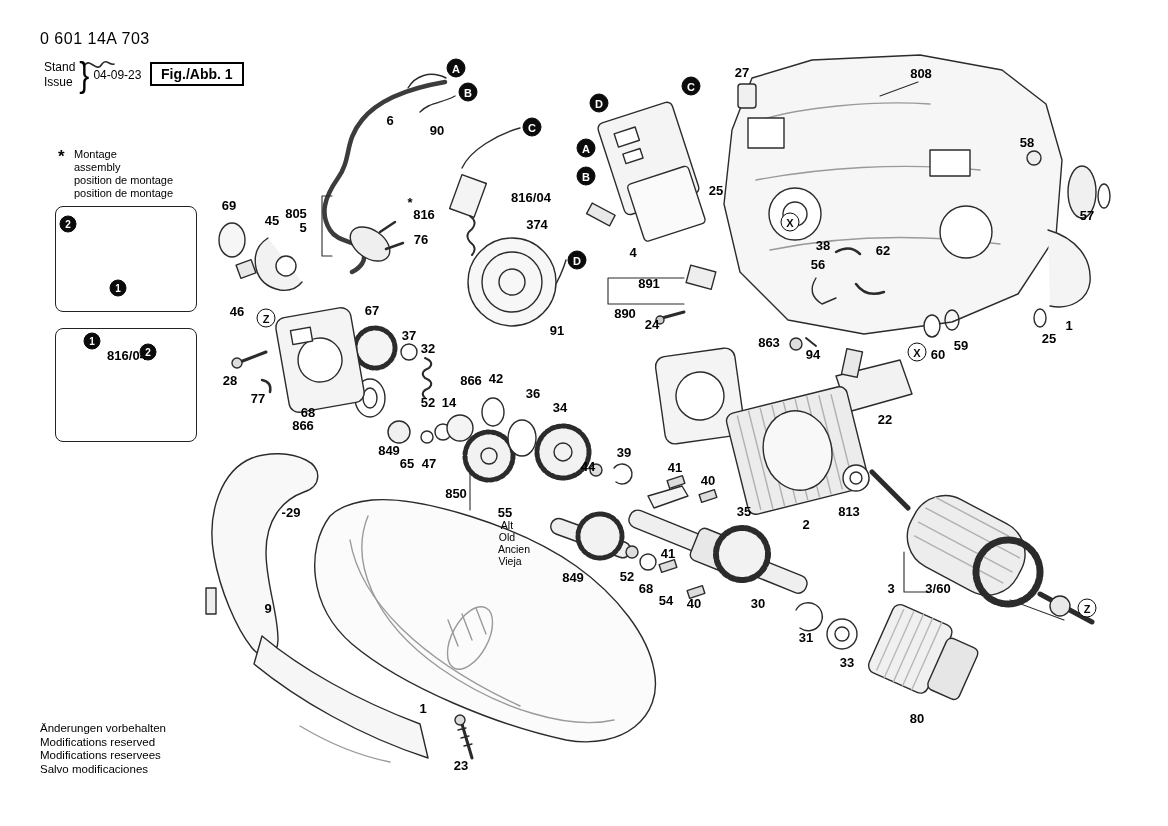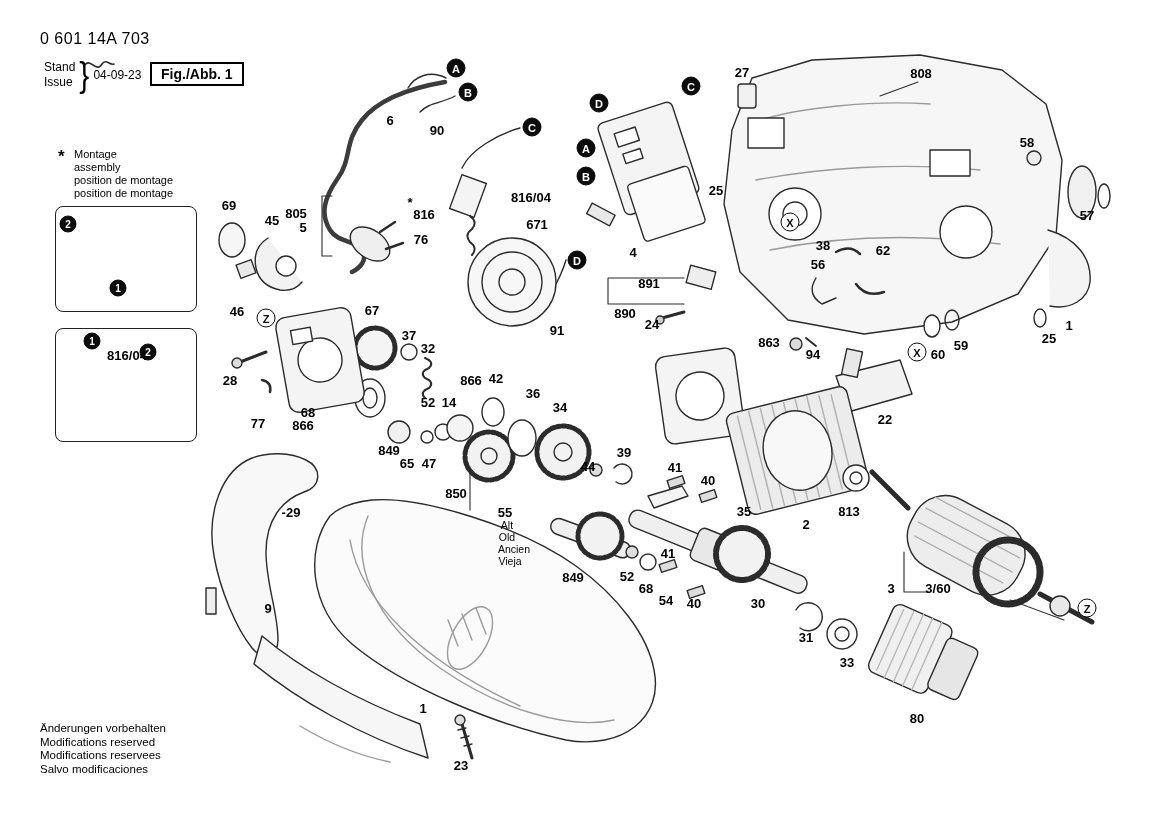--- a/index.html
+++ b/index.html
@@ -245,21 +245,21 @@
       <div class="part-label" style="left: 272px; top: 220px;">45</div>
       <div class="part-label" style="left: 296px; top: 213px;">805</div>
       <div class="part-label" style="left: 303px; top: 227px;">5</div>
       <div class="part-label" style="left: 237px; top: 311px;">46</div>
       <div class="part-label" style="left: 390px; top: 120px;">6</div>
       <div class="part-label" style="left: 437px; top: 130px;">90</div>
       <div class="part-label" style="left: 421px; top: 239px;">76</div>
       <div class="part-label" style="left: 410px; top: 202px;">*</div>
       <div class="part-label" style="left: 424px; top: 214px;">816</div>
       <div class="part-label" style="left: 531px; top: 197px;">816/04</div>
-      <div class="part-label" style="left: 537px; top: 224px;">671</div>
+      <div class="part-label" style="left: 537px; top: 224px;">374</div>
       <div class="part-label" style="left: 633px; top: 252px;">4</div>
       <div class="part-label" style="left: 557px; top: 330px;">91</div>
       <div class="part-label" style="left: 742px; top: 72px;">27</div>
       <div class="part-label" style="left: 921px; top: 73px;">808</div>
       <div class="part-label" style="left: 1027px; top: 142px;">58</div>
       <div class="part-label" style="left: 1087px; top: 215px;">57</div>
       <div class="part-label" style="left: 716px; top: 190px;">25</div>
       <div class="part-label" style="left: 823px; top: 245px; text-align: center;">38</div>
       <div class="part-label" style="left: 818px; top: 264px;">56</div>
       <div class="part-label" style="left: 883px; top: 250px;">62</div>
@@ -267,21 +267,21 @@
       <div class="part-label" style="left: 625px; top: 313px;">890</div>
       <div class="part-label" style="left: 652px; top: 324px;">24</div>
       <div class="part-label" style="left: 769px; top: 342px;">863</div>
       <div class="part-label" style="left: 813px; top: 354px;">94</div>
       <div class="part-label" style="left: 938px; top: 354px;">60</div>
       <div class="part-label" style="left: 961px; top: 345px;">59</div>
       <div class="part-label" style="left: 1049px; top: 338px;">25</div>
       <div class="part-label" style="left: 1069px; top: 325px;">1</div>
       <div class="part-label" style="left: 885px; top: 419px;">22</div>
       <div class="part-label" style="left: 230px; top: 380px;">28</div>
-      <div class="part-label" style="left: 258px; top: 398px; margin-top: 25px;">77</div>
+      <div class="part-label" style="left: 258px; top: 398px;">77</div>
       <div class="part-label" style="left: 308px; top: 412px;">68</div>
       <div class="part-label" style="left: 303px; top: 425px;">866</div>
       <div class="part-label" style="left: 372px; top: 310px;">67</div>
       <div class="part-label" style="left: 409px; top: 335px;">37</div>
       <div class="part-label" style="left: 428px; top: 348px;">32</div>
       <div class="part-label" style="left: 428px; top: 402px;">52</div>
       <div class="part-label" style="left: 449px; top: 402px;">14</div>
       <div class="part-label" style="left: 471px; top: 380px;">866</div>
       <div class="part-label" style="left: 496px; top: 378px;">42</div>
       <div class="part-label" style="left: 533px; top: 393px;">36</div>

